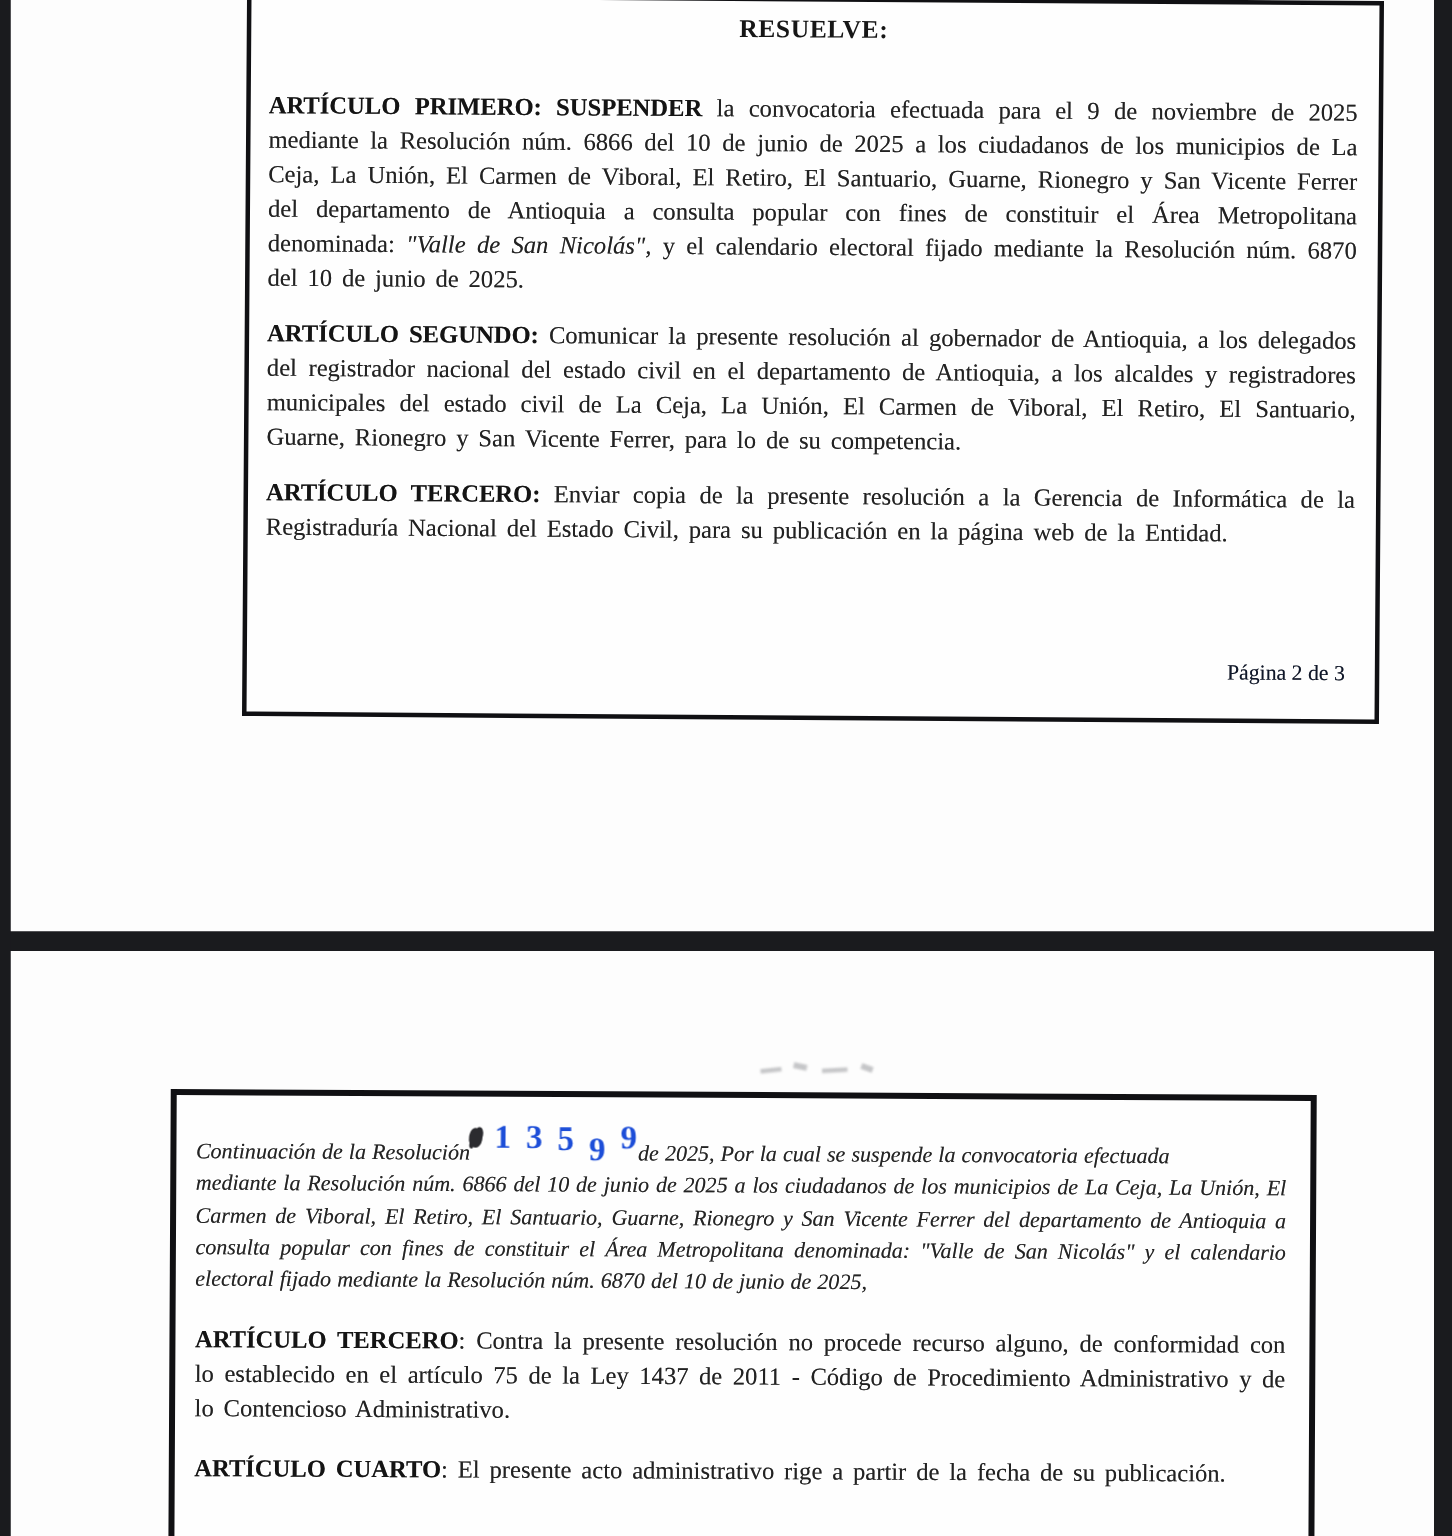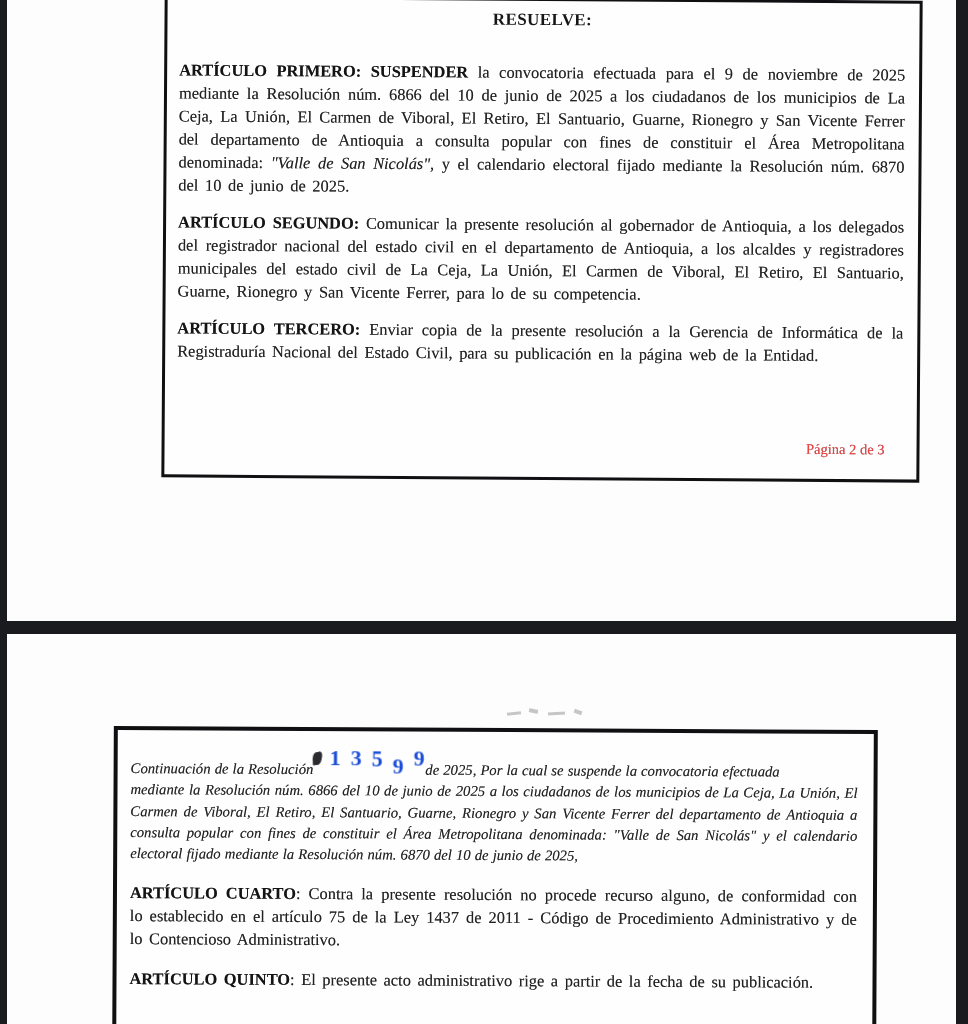--- a/index.html
+++ b/index.html
@@ -60,23 +60,23 @@
     word-spacing: 2.5px;
     color: #222;
     text-shadow: 0 0 0.4px rgba(20,20,20,0.5);
   }
   .page2-box p.article.first { margin-top: 31px; }
   .lead { font-weight: bold; color: #141414; }
   .it { font-style: italic; }
 
   .page-footer {
     position: absolute;
-    right: 32px; top: 438px;
+    right: 20px; top: 438px;
     font-size: 14.5px;
-    color: #ef4444;
+    color: #0f172a;
     text-shadow: 0 0 0.4px rgba(20,20,20,0.5);
   }
 
   
   .continuation {
     margin-top: 28px;
     font-style: italic;
     font-size: 14.7px;
     line-height: 21.3px;
     word-spacing: 0.4px;
@@ -183,21 +183,21 @@
 
     <div class="stamp-number">
       <i class="ink-blot"></i>
     <span>1</span><span>3</span><span>5</span><span>9</span><span>9</span></div>
 
     <div class="continuation">
       <div class="cont-line1"><span>Continuación de la Resolución</span><span class="stamp-gap"></span><span>de 2025, Por la cual se suspende la convocatoria efectuada</span></div>
       <p class="cont-rest">mediante la Resolución núm. 6866 del 10 de junio de 2025 a los ciudadanos de los municipios de La Ceja, La Unión, El Carmen de Viboral, El Retiro, El Santuario, Guarne, Rionegro y San Vicente Ferrer del departamento de Antioquia a consulta popular con fines de constituir el Área Metropolitana denominada: "Valle de San Nicolás" y el calendario electoral fijado mediante la Resolución núm. 6870 del 10 de junio de 2025,</p>
     </div>
 
-    <p class="article a4"><span class="lead">ARTÍCULO CUARTO</span><span>: Contra la presente resolución no procede recurso alguno, de conformidad con lo establecido en el artículo 75 de la Ley 1437 de 2011 - Código de Procedimiento Administrativo y de lo Contencioso Administrativo.</span></p>
-
-    <p class="article a5"><span class="lead">ARTÍCULO QUINTO</span><span>: El presente acto administrativo rige a partir de la fecha de su publicación.</span></p>
+    <p class="article a4"><span class="lead">ARTÍCULO TERCERO</span><span>: Contra la presente resolución no procede recurso alguno, de conformidad con lo establecido en el artículo 75 de la Ley 1437 de 2011 - Código de Procedimiento Administrativo y de lo Contencioso Administrativo.</span></p>
+
+    <p class="article a5"><span class="lead">ARTÍCULO CUARTO</span><span>: El presente acto administrativo rige a partir de la fecha de su publicación.</span></p>
   </div>
 
   <div class="edge-strip left"></div>
   <div class="edge-strip right"></div>
 
 </div>
 
 </body></html>

